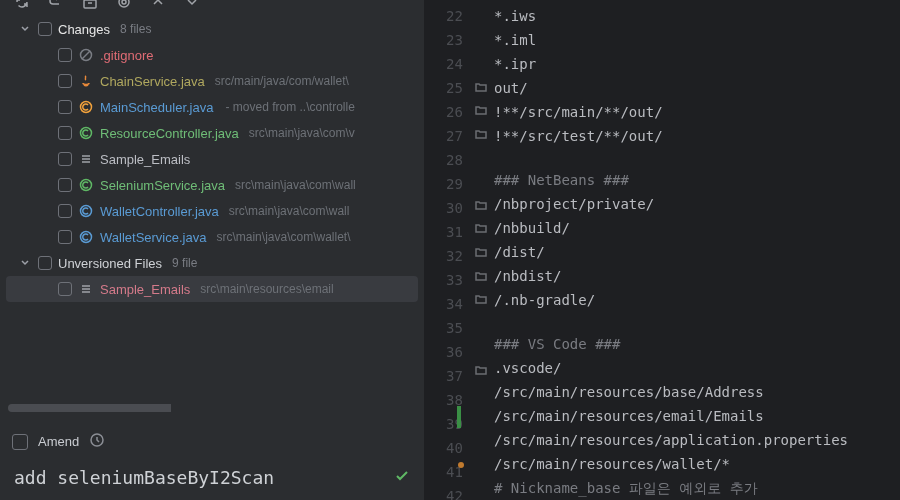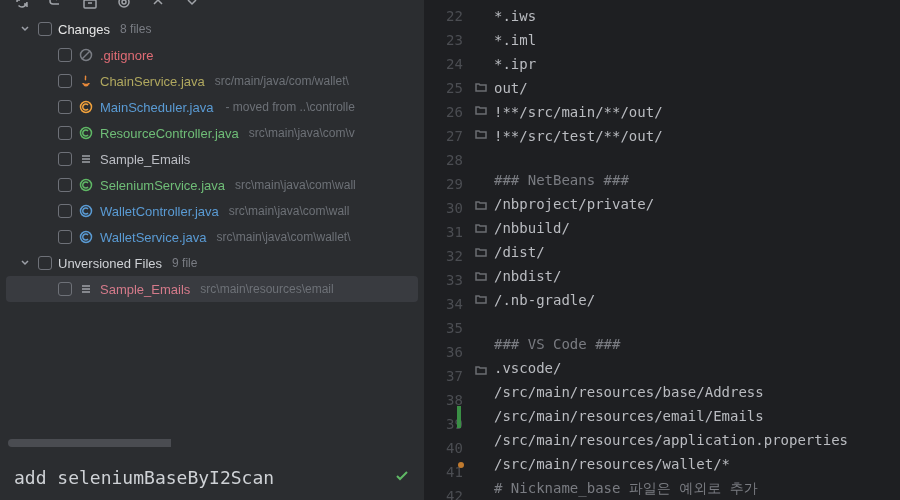--- a/index.html
+++ b/index.html
@@ -223,20 +223,28 @@
             </svg>
           </span>
           <span class="fn-pink">Sample_Emails</span>
           <span class="fpath">src\main\resources\email</span>
         </div>
       </div>
   </div>
 
   <div class="scroll-hint"></div>
 
+  <div class="amend-row">
+    <span class="chk"></span>
+    <span>Amend</span>
+    <span class="history-icon"><svg width="16" height="16" viewBox="0 0 16 16">
+          <circle cx="8" cy="8" r="6"></circle>
+          <path d="M8 5v3l2 2"></path>
+        </svg></span>
+  </div>
 
   <div class="commit-msg">
     <span>add seleniumBaseByI2Scan</span>
     <span class="ok"><svg width="16" height="16" viewBox="0 0 16 16">
           <path d="M3 8l3 3 7-7" stroke-width="2"></path>
         </svg></span>
   </div>
 </div>
 
 <div class="right-panel" style="position:relative">

